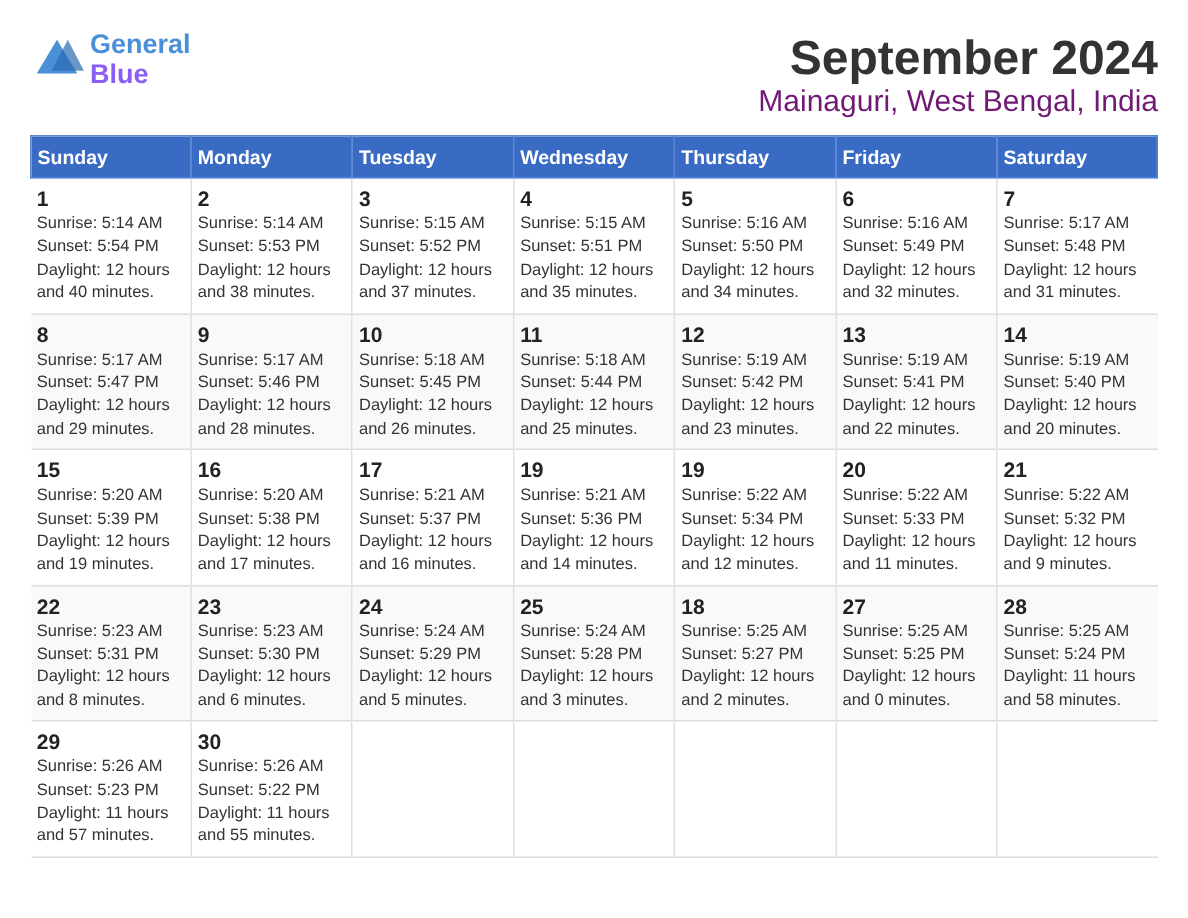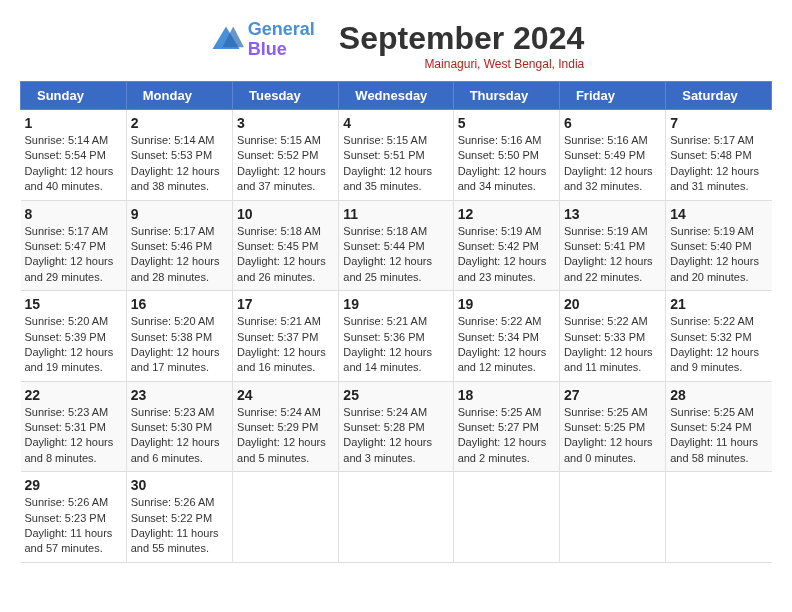--- a/index.html
+++ b/index.html
@@ -5,21 +5,21 @@
     * { margin: 0; padding: 0; box-sizing: border-box; }
     body {
       font-family: Arial, sans-serif;
       background: #fff;
       width: 792px;
       min-height: 612px;
       padding: 20px;
     }
     .header {
       display: flex;
-      justify-content: center;
+      justify-content: space-between;
       align-items: flex-start;
       margin-bottom: 10px;
     }
     .logo {
       display: flex;
       align-items: center;
       gap: 4px;
     }
     .logo-text {
       font-size: 18px;
@@ -37,33 +37,33 @@
     .title-block {
       text-align: right;
       margin-left: 24px;
     }
     .title-block h1 {
       font-size: 32px;
       font-weight: bold;
       color: #333;
     }
     .title-block h2 {
-      font-size: 12px;
+      font-size: 20px;
       font-weight: normal;
-      color: #b91c1c;
+      color: #701a75;
     }
     table {
       width: 100%;
       border-collapse: collapse;
       font-size: 11px;
     }
     thead tr th {
       background: #3a6bc4;
       color: #fff;
-      padding: 6px 16px;
+      padding: 6px 4px;
       text-align: left;
       font-size: 13px;
       font-weight: bold;
       border: 1px solid #5a85d4;
     }
     tbody tr {
       border-bottom: 1px solid #ddd;
     }
     tbody tr:nth-child(even) {
       background: #f9f9f9;

